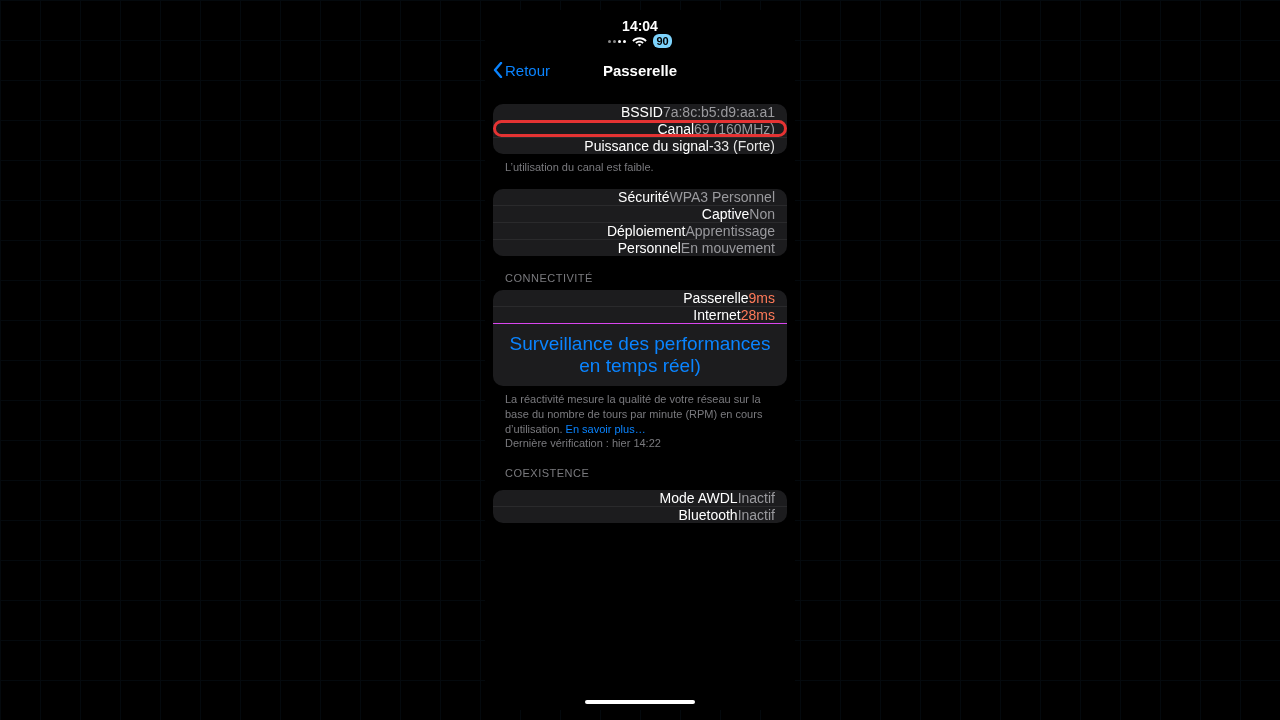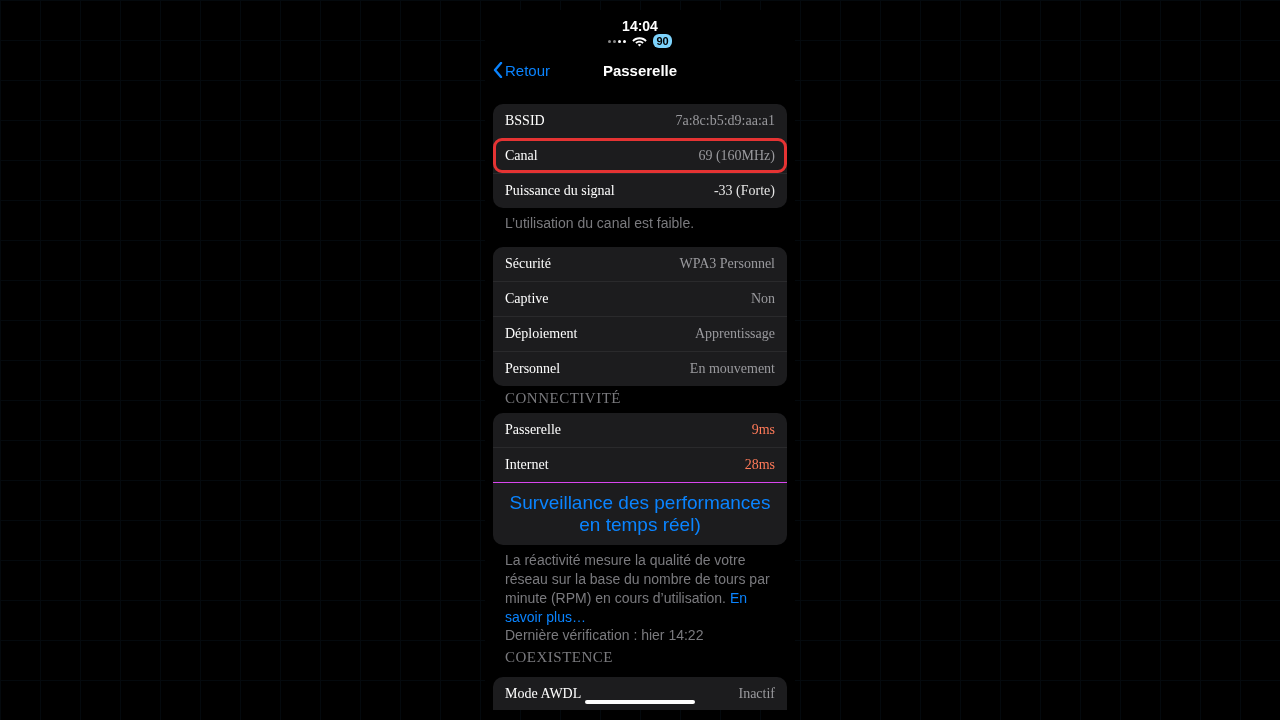--- a/index.html
+++ b/index.html
@@ -87,51 +87,49 @@
   }
   .content { padding: 0 8px; }
   .group {
     background: #1c1c1e;
     border-radius: 10px;
     margin-top: 14px;
     overflow: hidden;
   }
   .row {
     display: flex;
-    justify-content: space-between;
-    align-items: center;
-    padding: 9px 12px;
+    justify-content: flex-end;
+    align-items: center;
+    padding: 0 12px;
     border-top: 1px solid #2a2a2c;
     font-size: 14px;
-    font-family: Liberation Serif, serif;
   }
   .row:first-child { border-top: none; }
   .row-label { color: #fff; }
   .row-value { color: #9a9a9e; text-align: right; }
   .row-value.green { color: #e5e5e5; }
   .row-value.orange { color: #ff7a59; }
   .row.highlight {
     outline: 3px solid #e53333;
     outline-offset: -3px;
     position: relative;
     border-radius: 9px;
   }
   .footer {
     color: #7a7a7e;
-    font-size: 14px;
+    font-size: 11px;
     padding: 6px 12px 0 12px;
     line-height: 1.35;
   }
   .header-label {
     color: #7a7a7e;
-    font-size: 15px;
+    font-size: 11px;
     letter-spacing: 0.5px;
-    padding: 4px 12px 4px 12px;
+    padding: 16px 12px 4px 12px;
     text-transform: uppercase;
-    font-family: Liberation Serif, serif;
   }
   .link-row {
     padding: 9px 12px;
     border-top: 1px solid #d946ef;
     color: #0a84ff;
     font-size: 19px;
     cursor: pointer;
     text-align: center;
   }
   .learn-more { color: #0a84ff; }

